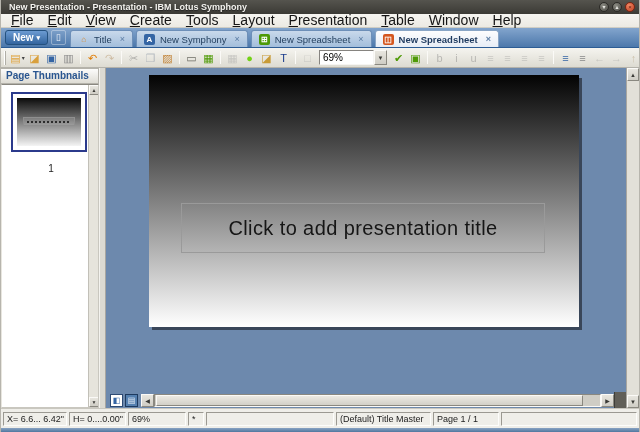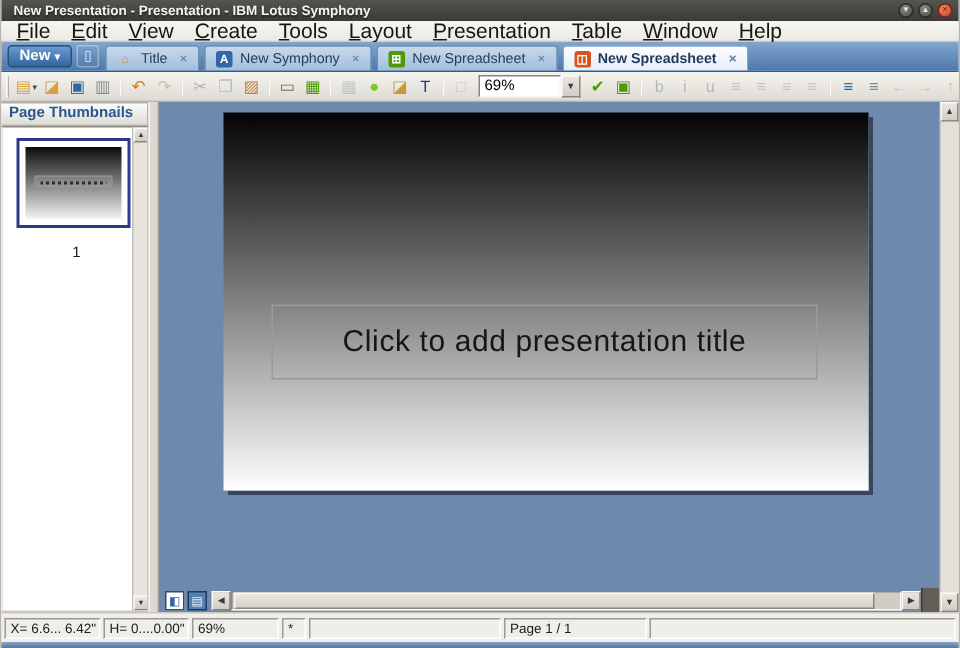--- a/index.html
+++ b/index.html
@@ -344,18 +344,19 @@
     </div>
 
   </div>
 
   <div class="statusbar">
       <div class="status-field">X= 6.6... 6.42"</div>
       <div class="status-field">H= 0....0.00"</div>
       <div class="status-field">69%</div>
       <div class="status-field">*</div>
       <div class="status-field"></div>
+      <div class="status-field">(Default) Title Master</div>
       <div class="status-field">Page 1 / 1</div>
       <div class="status-filler"></div>
     </div>
   <div class="bottom-edge"></div>
 
 </div>
 
 </body></html>

